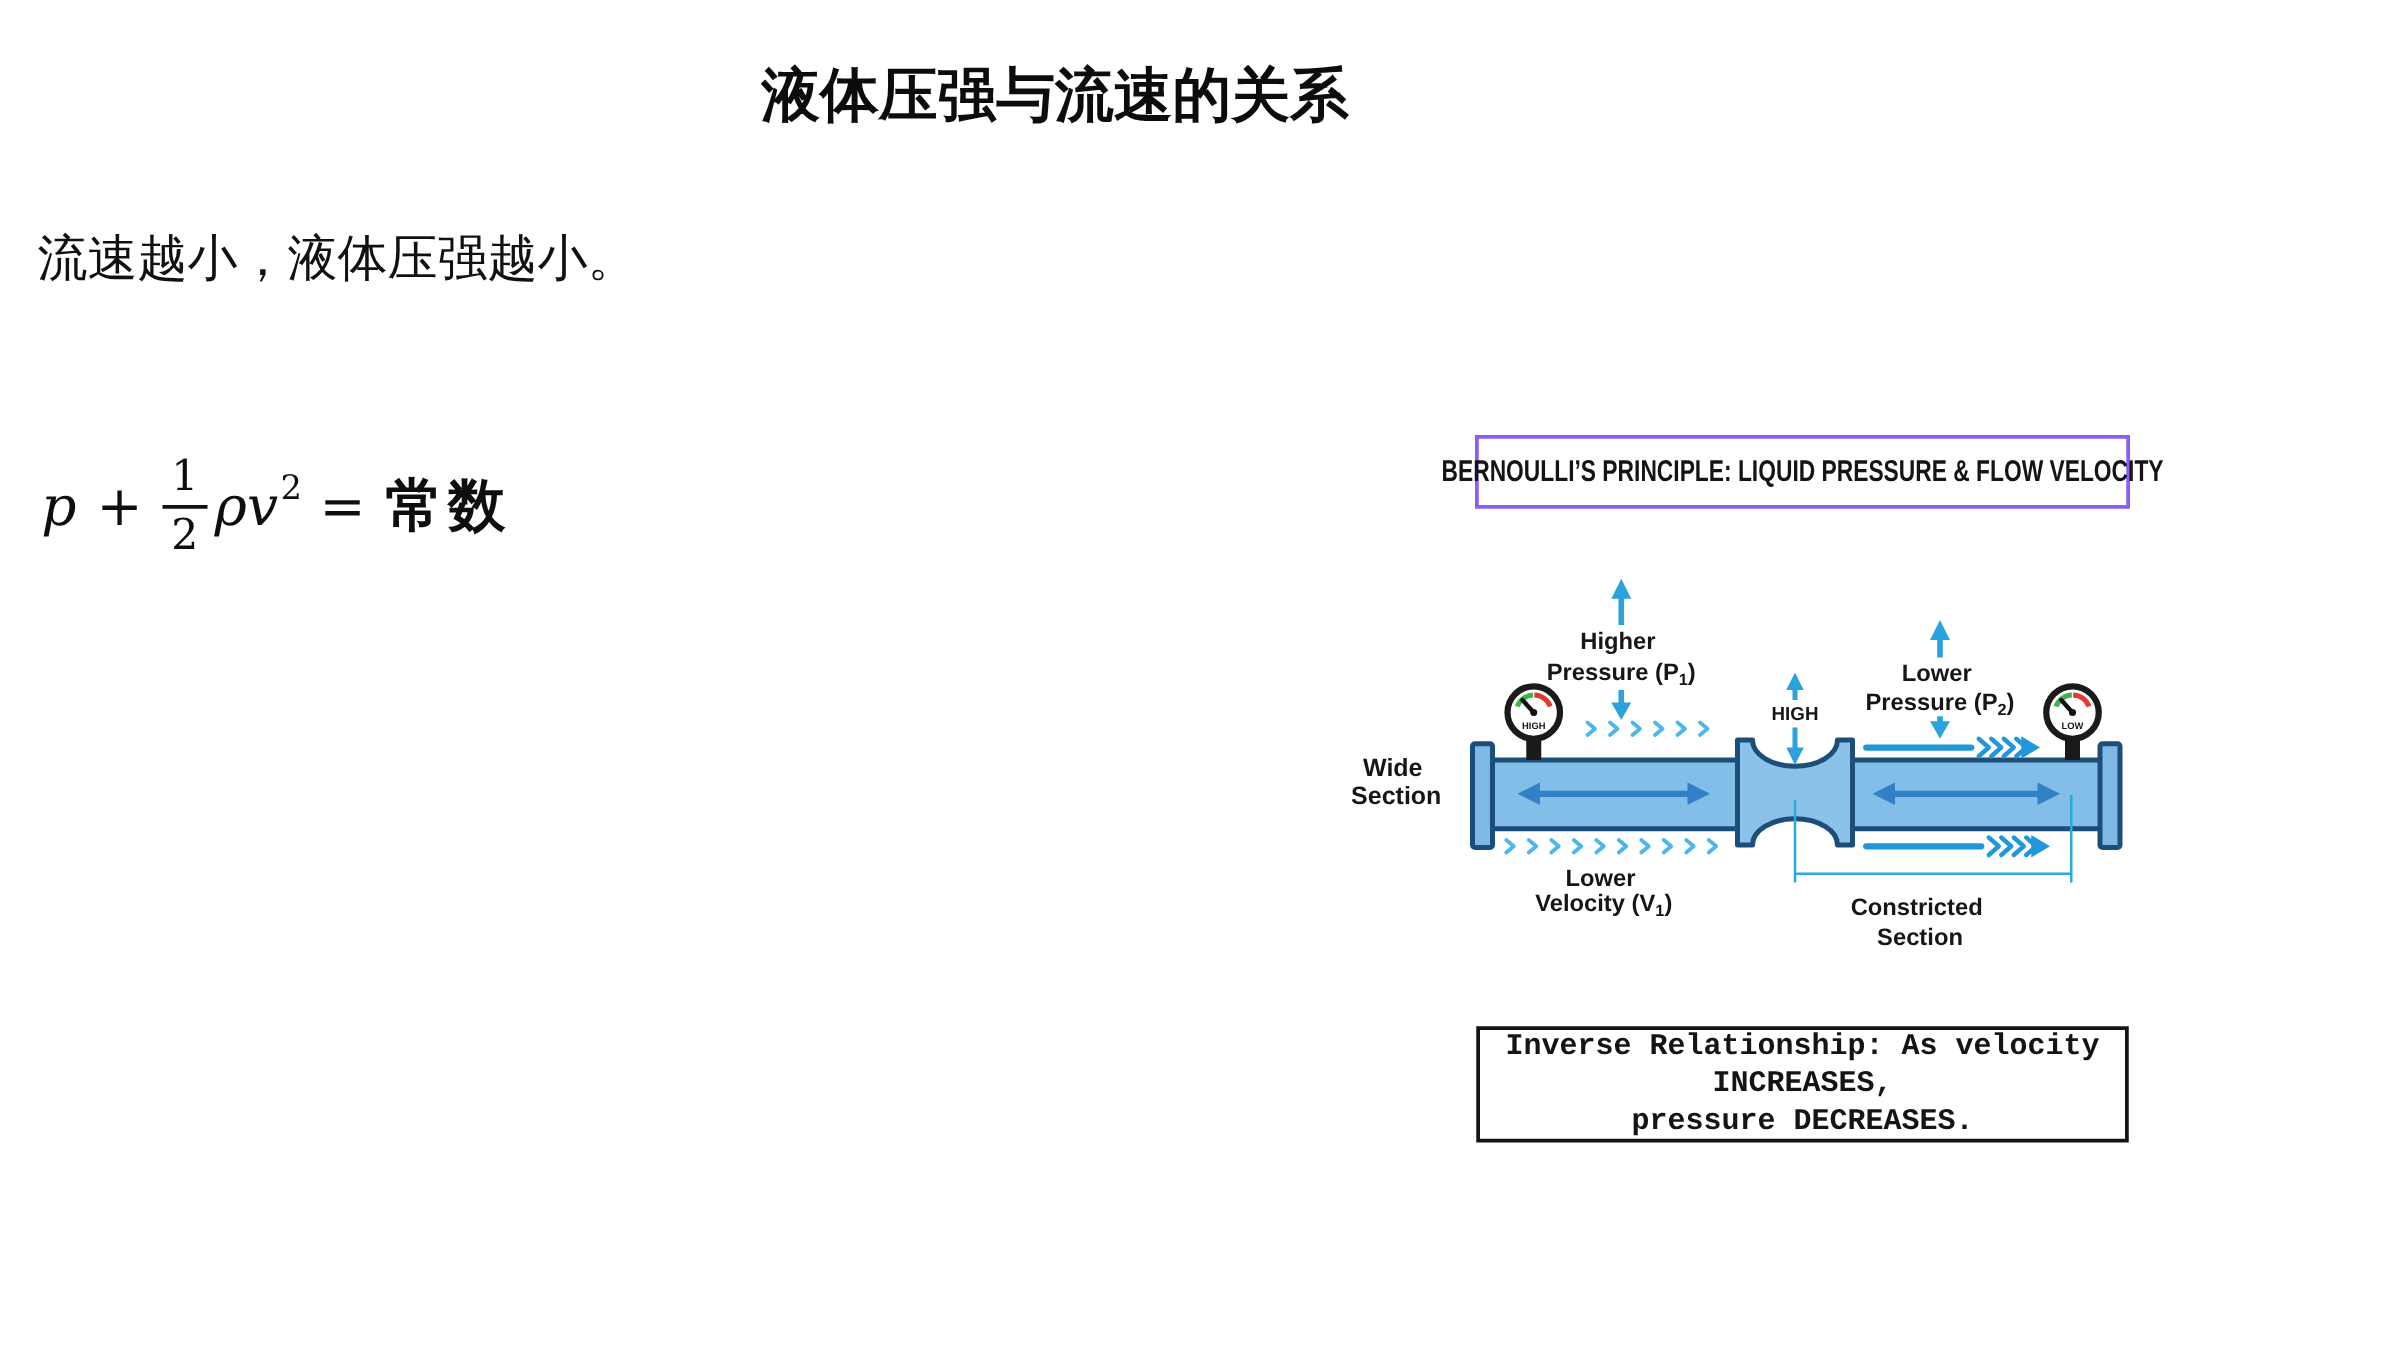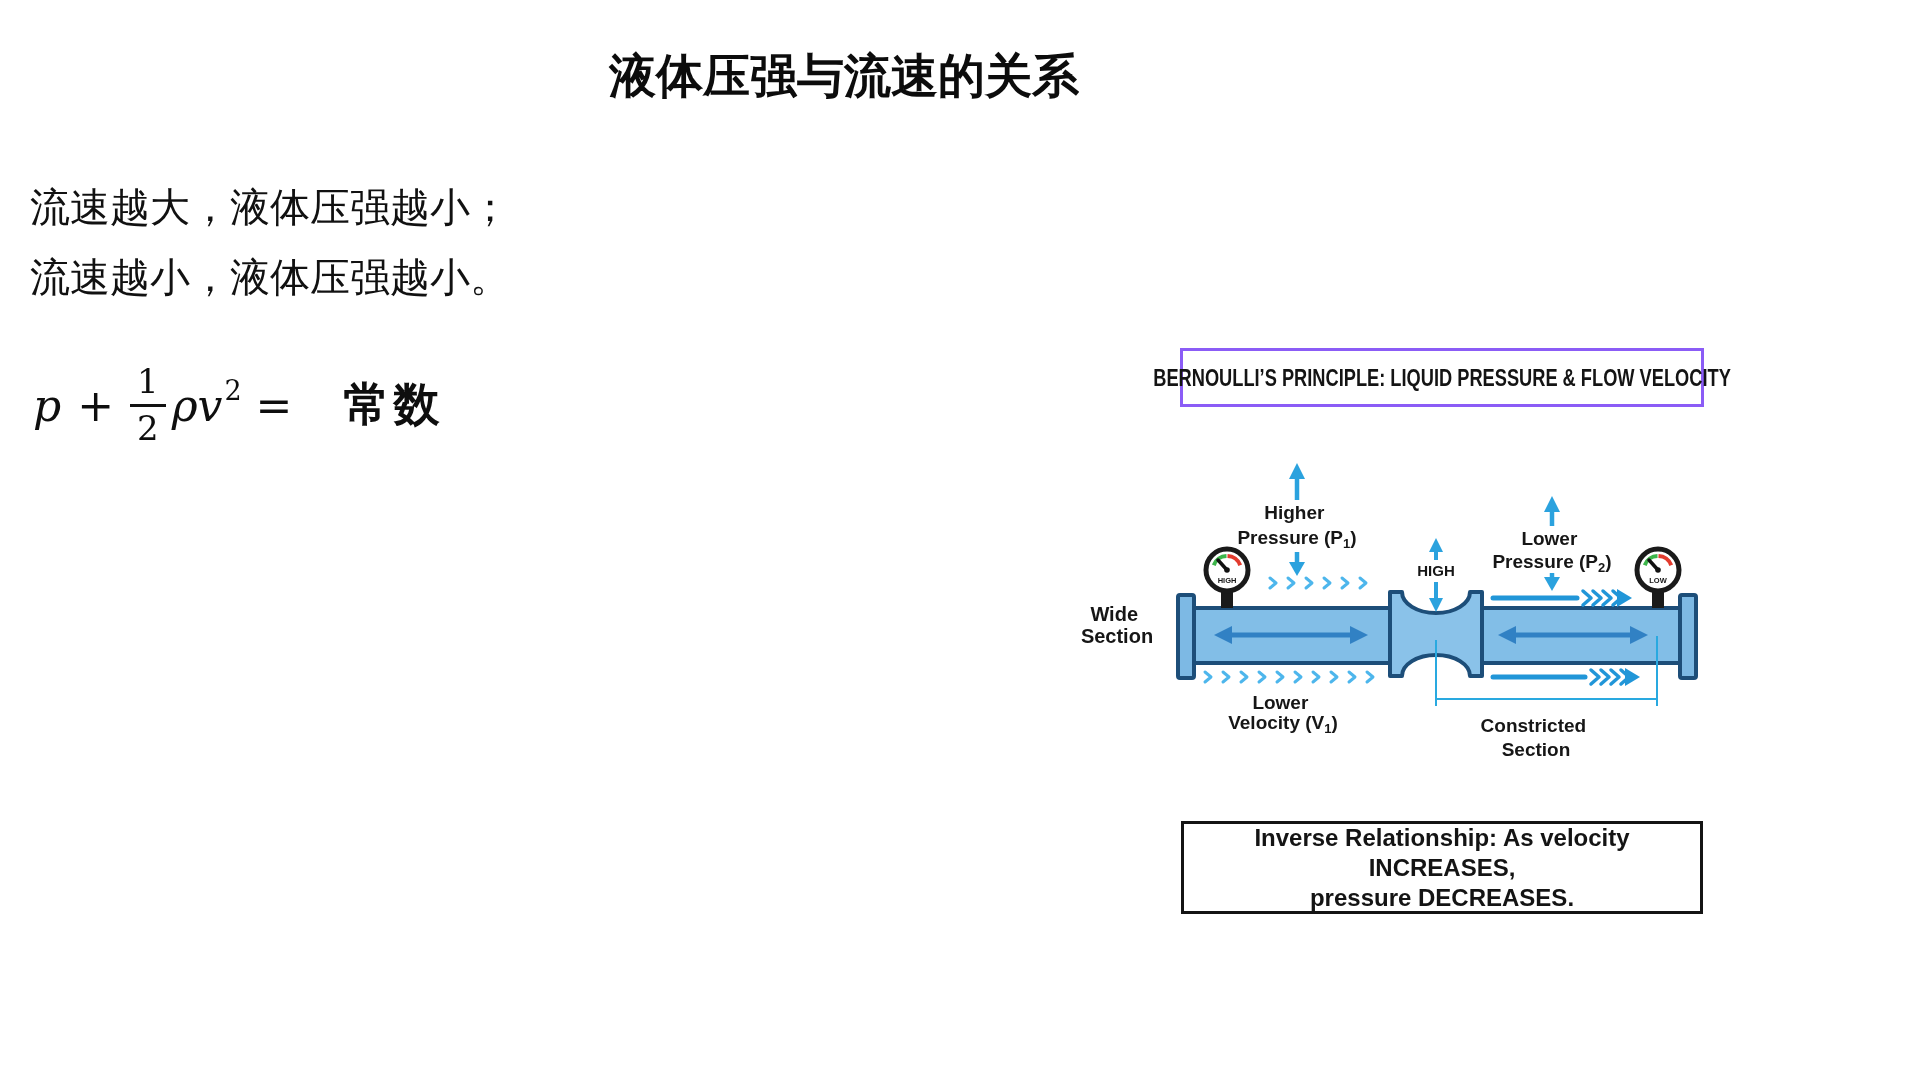--- a/index.html
+++ b/index.html
@@ -11,42 +11,41 @@
   .body-text{position:absolute;left:30px;top:172px;font-size:40px;line-height:70px;color:#111;}
   .formula{position:absolute;left:33px;top:355px;height:100px;display:flex;align-items:center;
            font-family:"DejaVu Serif",serif;font-size:44px;color:#0e0e0e;}
   .formula .it{font-style:italic;}
   .formula .op{margin:0 16px;}
   .frac{display:inline-flex;flex-direction:column;align-items:center;margin:0 6px 0 0;
         font-size:34px;line-height:1.1;}
   .frac .num{padding:0 7px 3px;border-bottom:3px solid #111;}
   .frac .den{padding-top:3px;}
   .sup{font-size:27px;position:relative;top:-15px;left:2px;}
-  .cjk-const{font-size:46px;font-weight:600;letter-spacing:4px;margin-left:35px;}
+  .cjk-const{font-size:46px;font-weight:600;letter-spacing:4px;}
   
   .dg-title{position:absolute;left:1180px;top:348px;width:518px;height:53px;background:#fff;
             border:3px solid #8b5cf6;display:flex;align-items:center;justify-content:center;}
   .dg-title span{font-size:24px;font-weight:700;white-space:nowrap;letter-spacing:0px;
                  transform:scaleX(0.76);color:#141414;}
   .dg-footer{position:absolute;left:1181px;top:821px;width:516px;height:87px;background:#fff;
              border:3px solid #141414;display:flex;flex-direction:column;align-items:center;
              justify-content:center;text-align:center;font-size:24px;font-weight:700;
-             line-height:30px;color:#141414;}
+             line-height:30px;color:#141414;font-family:Liberation Mono, monospace;}
   .dg-svg{position:absolute;left:1080px;top:460px;width:640px;height:350px;}
   .dg-svg text{font-family:"Liberation Sans",sans-serif;font-weight:700;fill:#161616;}
 </style>
 </head>
 <body>
 
 <div id="slide">
 
   <h1 class="page-title">液体压强与流速的关系</h1>
 
   <div class="body-text">
-    <div>流速越大，液体压强越小；</div>
     <div>流速越小，液体压强越小。</div>
   </div>
 
   <div class="formula">
     <span class="it">p</span>
     <span class="op">+</span>
     <span class="frac">
       <span class="num">1</span>
       <span class="den">2</span>
     </span>

